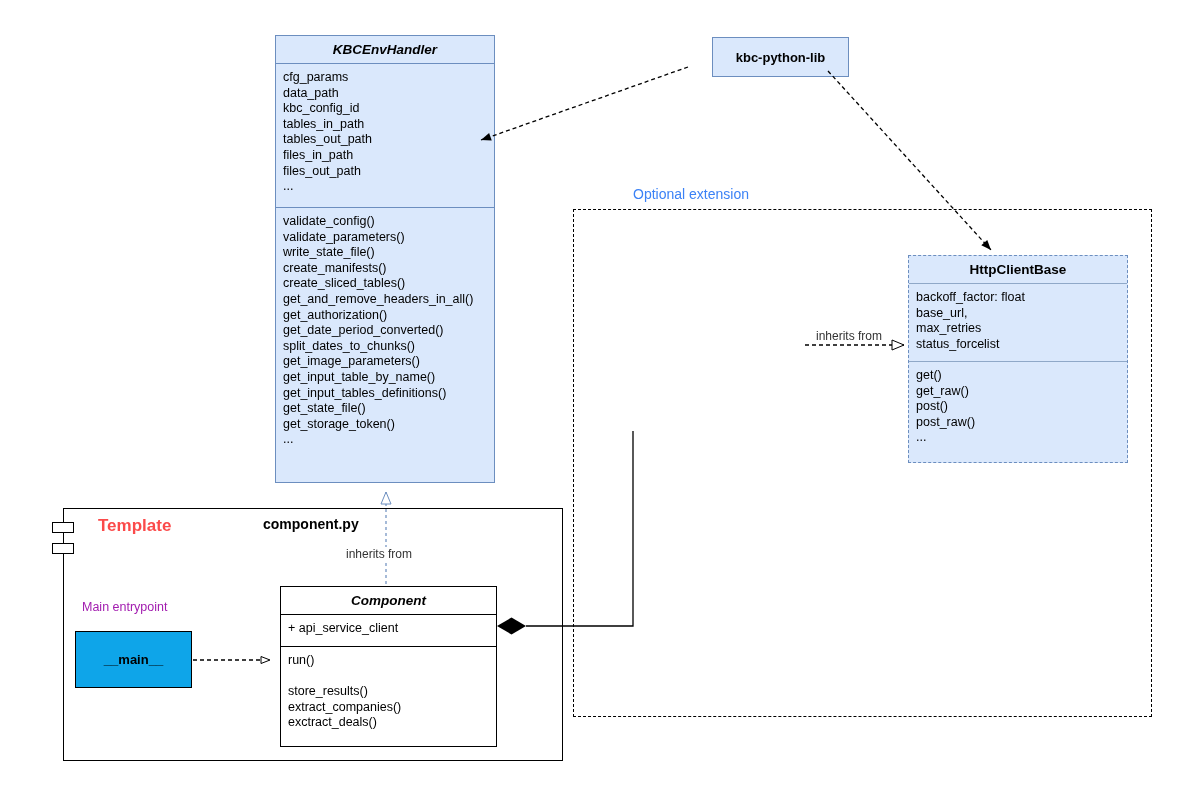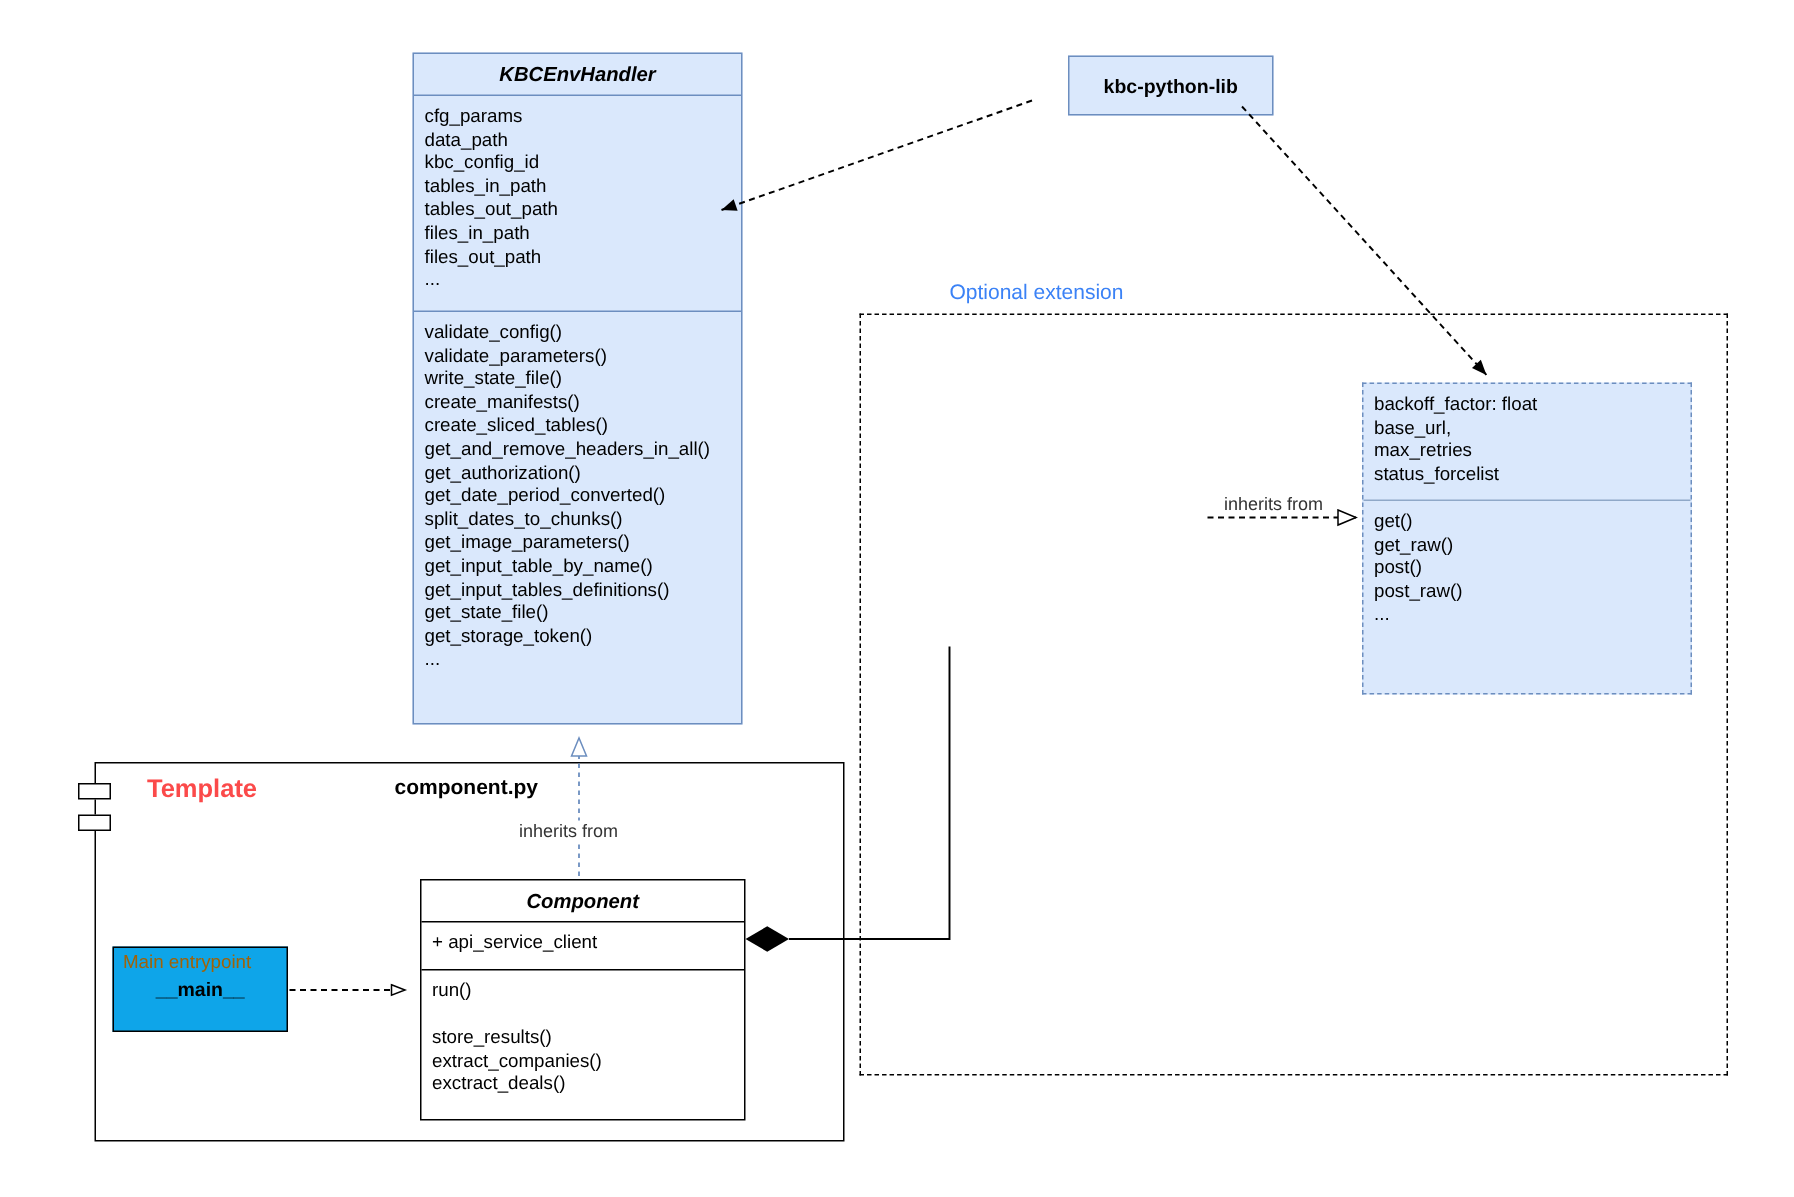--- a/index.html
+++ b/index.html
@@ -35,21 +35,21 @@
   .libnode { background:#dae8fc; border:1px solid #6c8ebf; font-weight:bold;margin-left:22px; }
   .mainnode { background:#0ea5e9; border:1px solid #000;font-weight:bold; }
   
   .optbox { position:absolute; border:1px dashed #000; background:transparent; box-sizing:border-box; }
   .tplbox { position:absolute; border:1px solid #000; background:transparent; box-sizing:border-box; }
   .port { position:absolute; width:22px; height:11px; background:#fff; border:1px solid #000; box-sizing:border-box; }
   
   .flabel { position:absolute; white-space:nowrap; }
   .lab-gray { color:#3b82f6; font-size:14px; }
   .lab-inh  { color:#333; font-size:12px; background:#fff; padding:0 2px; }
-  .lab-red  { color:#a16207; font-size:12.5px;margin-top:34px; }
+  .lab-red  { color:#a21caf; font-size:12.5px; }
   .lab-red-b{ color:#fb4a4a; font-size:17px; font-weight:bold; }
   .lab-file { color:#000; font-size:14px; font-weight:bold; }
   svg.wires { position:absolute; left:0; top:0; pointer-events:none; }
 </style>
 </head>
 <body>
 
 <div class="canvas">
 
   <div class="optbox" style="left:573px; top:209px; width:579px; height:508px;"></div>
@@ -90,20 +90,21 @@
         <div>get_state_file()</div>
         <div>get_storage_token()</div>
         <div>...</div>
       </div>
   </div>
 
   <div class="node libnode" style="left:690px; top:37px; width:137px; height:40px;">kbc-python-lib</div>
 
 
   <div class="uml bluedash" style="left:908px; top:255px; width:220px; height:208px;">
+    <div class="title" style="height:27px;">HttpClientBase</div>
     <div class="members attrs" style="height:78px;">
         <div>backoff_factor: float</div>
         <div>base_url,</div>
         <div>max_retries</div>
         <div>status_forcelist</div>
       </div>
     <div class="members grow">
         <div>get()</div>
         <div>get_raw()</div>
         <div>post()</div>

